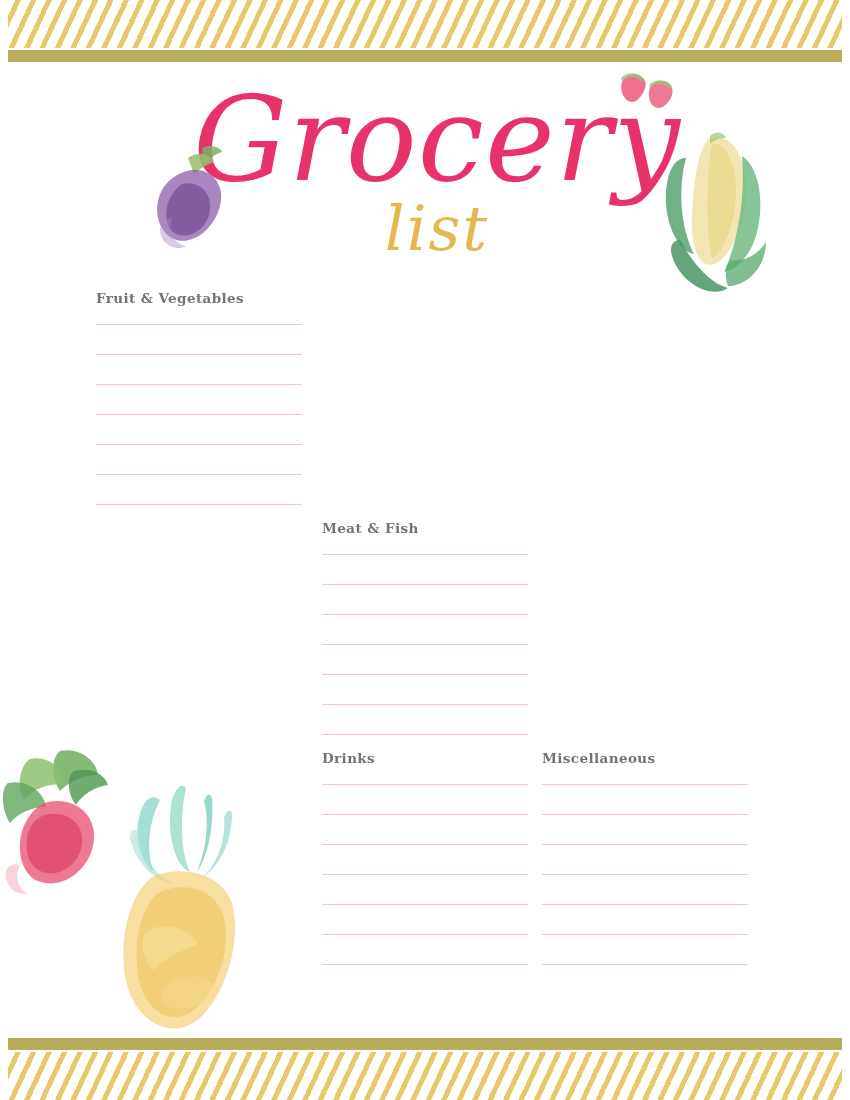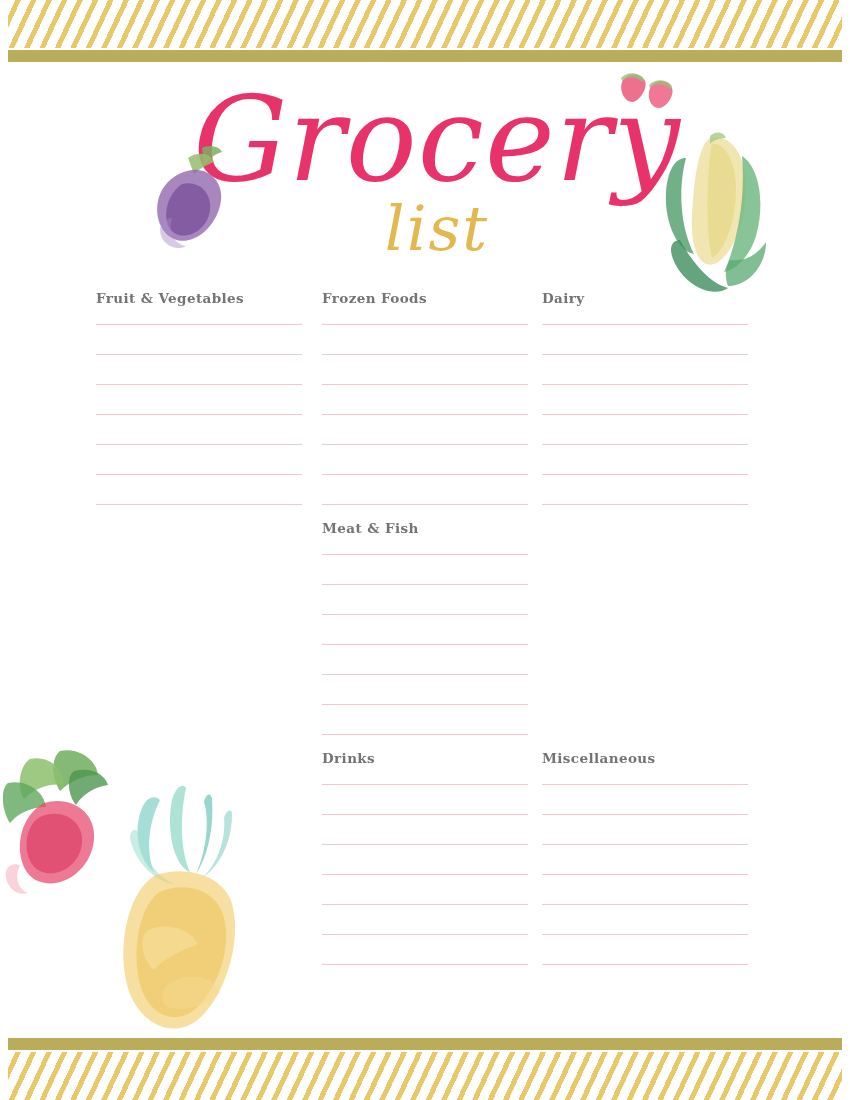--- a/index.html
+++ b/index.html
@@ -243,43 +243,21 @@
       <div class="lines">
         <div class="line"></div>
         <div class="line"></div>
         <div class="line"></div>
         <div class="line"></div>
         <div class="line"></div>
         <div class="line"></div>
       </div>
     </div>
 
-    <div class="section col2 row1">
-      <div class="section-title">Frozen Foods</div>
-      <div class="lines">
-        <div class="line"></div>
-        <div class="line"></div>
-        <div class="line"></div>
-        <div class="line"></div>
-        <div class="line"></div>
-        <div class="line"></div>
-      </div>
-    </div>
-
-    <div class="section col3 row1">
-      <div class="section-title">Dairy</div>
-      <div class="lines">
-        <div class="line"></div>
-        <div class="line"></div>
-        <div class="line"></div>
-        <div class="line"></div>
-        <div class="line"></div>
-        <div class="line"></div>
-      </div>
-    </div>
+
 
 
     <div class="section col2 row2">
       <div class="section-title">Meat &amp; Fish</div>
       <div class="lines">
         <div class="line"></div>
         <div class="line"></div>
         <div class="line"></div>
         <div class="line"></div>
         <div class="line"></div>

